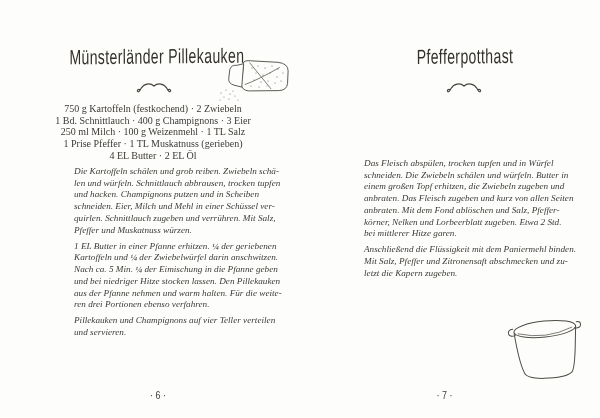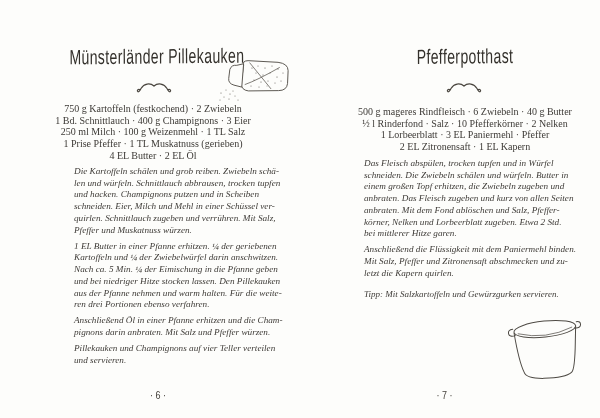--- a/index.html
+++ b/index.html
@@ -112,54 +112,47 @@
 und hacken. Champignons putzen und in Scheiben
 schneiden. Eier, Milch und Mehl in einer Schüssel ver-
 quirlen. Schnittlauch zugeben und verrühren. Mit Salz,
 Pfeffer und Muskatnuss würzen.</p>
       <p class="para">1 EL Butter in einer Pfanne erhitzen. ¼ der geriebenen
 Kartoffeln und ¼ der Zwiebelwürfel darin anschwitzen.
 Nach ca. 5 Min. ¼ der Eimischung in die Pfanne geben
 und bei niedriger Hitze stocken lassen. Den Pillekauken
 aus der Pfanne nehmen und warm halten. Für die weite-
 ren drei Portionen ebenso verfahren.</p>
-      <p class="para">Anschließend Öl in einer Pfanne erhitzen und die Cham-
-pignons darin anbraten. Mit Salz und Pfeffer würzen.</p>
       <p class="para">Pillekauken und Champignons auf vier Teller verteilen
 und servieren.</p>
     </div>
 
     <div class="pageno">· 6 ·</div>
   </section>
 
   <section class="page page-right">
     <h1 class="title">Pfefferpotthast</h1>
 
     <svg class="mustache" width="36" height="13" viewBox="0 0 36 13">
       <path d="M18 4 C14 0.5 8 1.5 5 6.5 C4 8.5 2.2 10.8 1.5 9.3 C1 8 2.4 6.8 3.6 7.6
                M18 4 C22 0.5 28 1.5 31 6.5 C32 8.5 33.8 10.8 34.5 9.3 C35 8 33.6 6.8 32.4 7.6" fill="none" stroke="#4a463f" stroke-width="1.2" stroke-linecap="round"></path>
     </svg>
 
-    <div class="ingredients">500 g mageres Rindfleisch · 6 Zwiebeln · 40 g Butter
-½ l Rinderfond · Salz · 10 Pfefferkörner · 2 Nelken
-1 Lorbeerblatt · 3 EL Paniermehl · Pfeffer
-2 EL Zitronensaft · 1 EL Kapern</div>
 
     <div class="instructions">
       <p class="para">Das Fleisch abspülen, trocken tupfen und in Würfel
 schneiden. Die Zwiebeln schälen und würfeln. Butter in
 einem großen Topf erhitzen, die Zwiebeln zugeben und
 anbraten. Das Fleisch zugeben und kurz von allen Seiten
 anbraten. Mit dem Fond ablöschen und Salz, Pfeffer-
 körner, Nelken und Lorbeerblatt zugeben. Etwa 2 Std.
 bei mittlerer Hitze garen.</p>
       <p class="para">Anschließend die Flüssigkeit mit dem Paniermehl binden.
 Mit Salz, Pfeffer und Zitronensaft abschmecken und zu-
-letzt die Kapern quirlen.</p>
-      <p class="tip">Tipp: Mit Salzkartoffeln und Gewürzgurken servieren.</p>
+letzt die Kapern zugeben.</p>
     </div>
 
     <svg class="sketch sketch-pot" width="76" height="66" viewBox="0 0 76 66">
       <g transform="rotate(-6 38 33)" stroke="#4e4a44" stroke-width="1" fill="#fdfdfb" stroke-linecap="round" stroke-linejoin="round">
         <path d="M8 13 C9 28 11 45 14 53 C15 58 22 60 33 61 C45 62 57 61 61 58 C64 56 66 45 68 28 L70 12"></path>
         <ellipse cx="39" cy="12" rx="31" ry="8"></ellipse>
         <path d="M12 14 Q39 23 66 13" fill="none" stroke-width="0.7"></path>
         <path d="M7 9 Q2 9 2.5 13 Q3 16.5 9 15.5" fill="none"></path>
         <path d="M71 8 Q75.5 7.5 75 11.5 Q74.5 15 69 14" fill="none"></path>
       </g>

